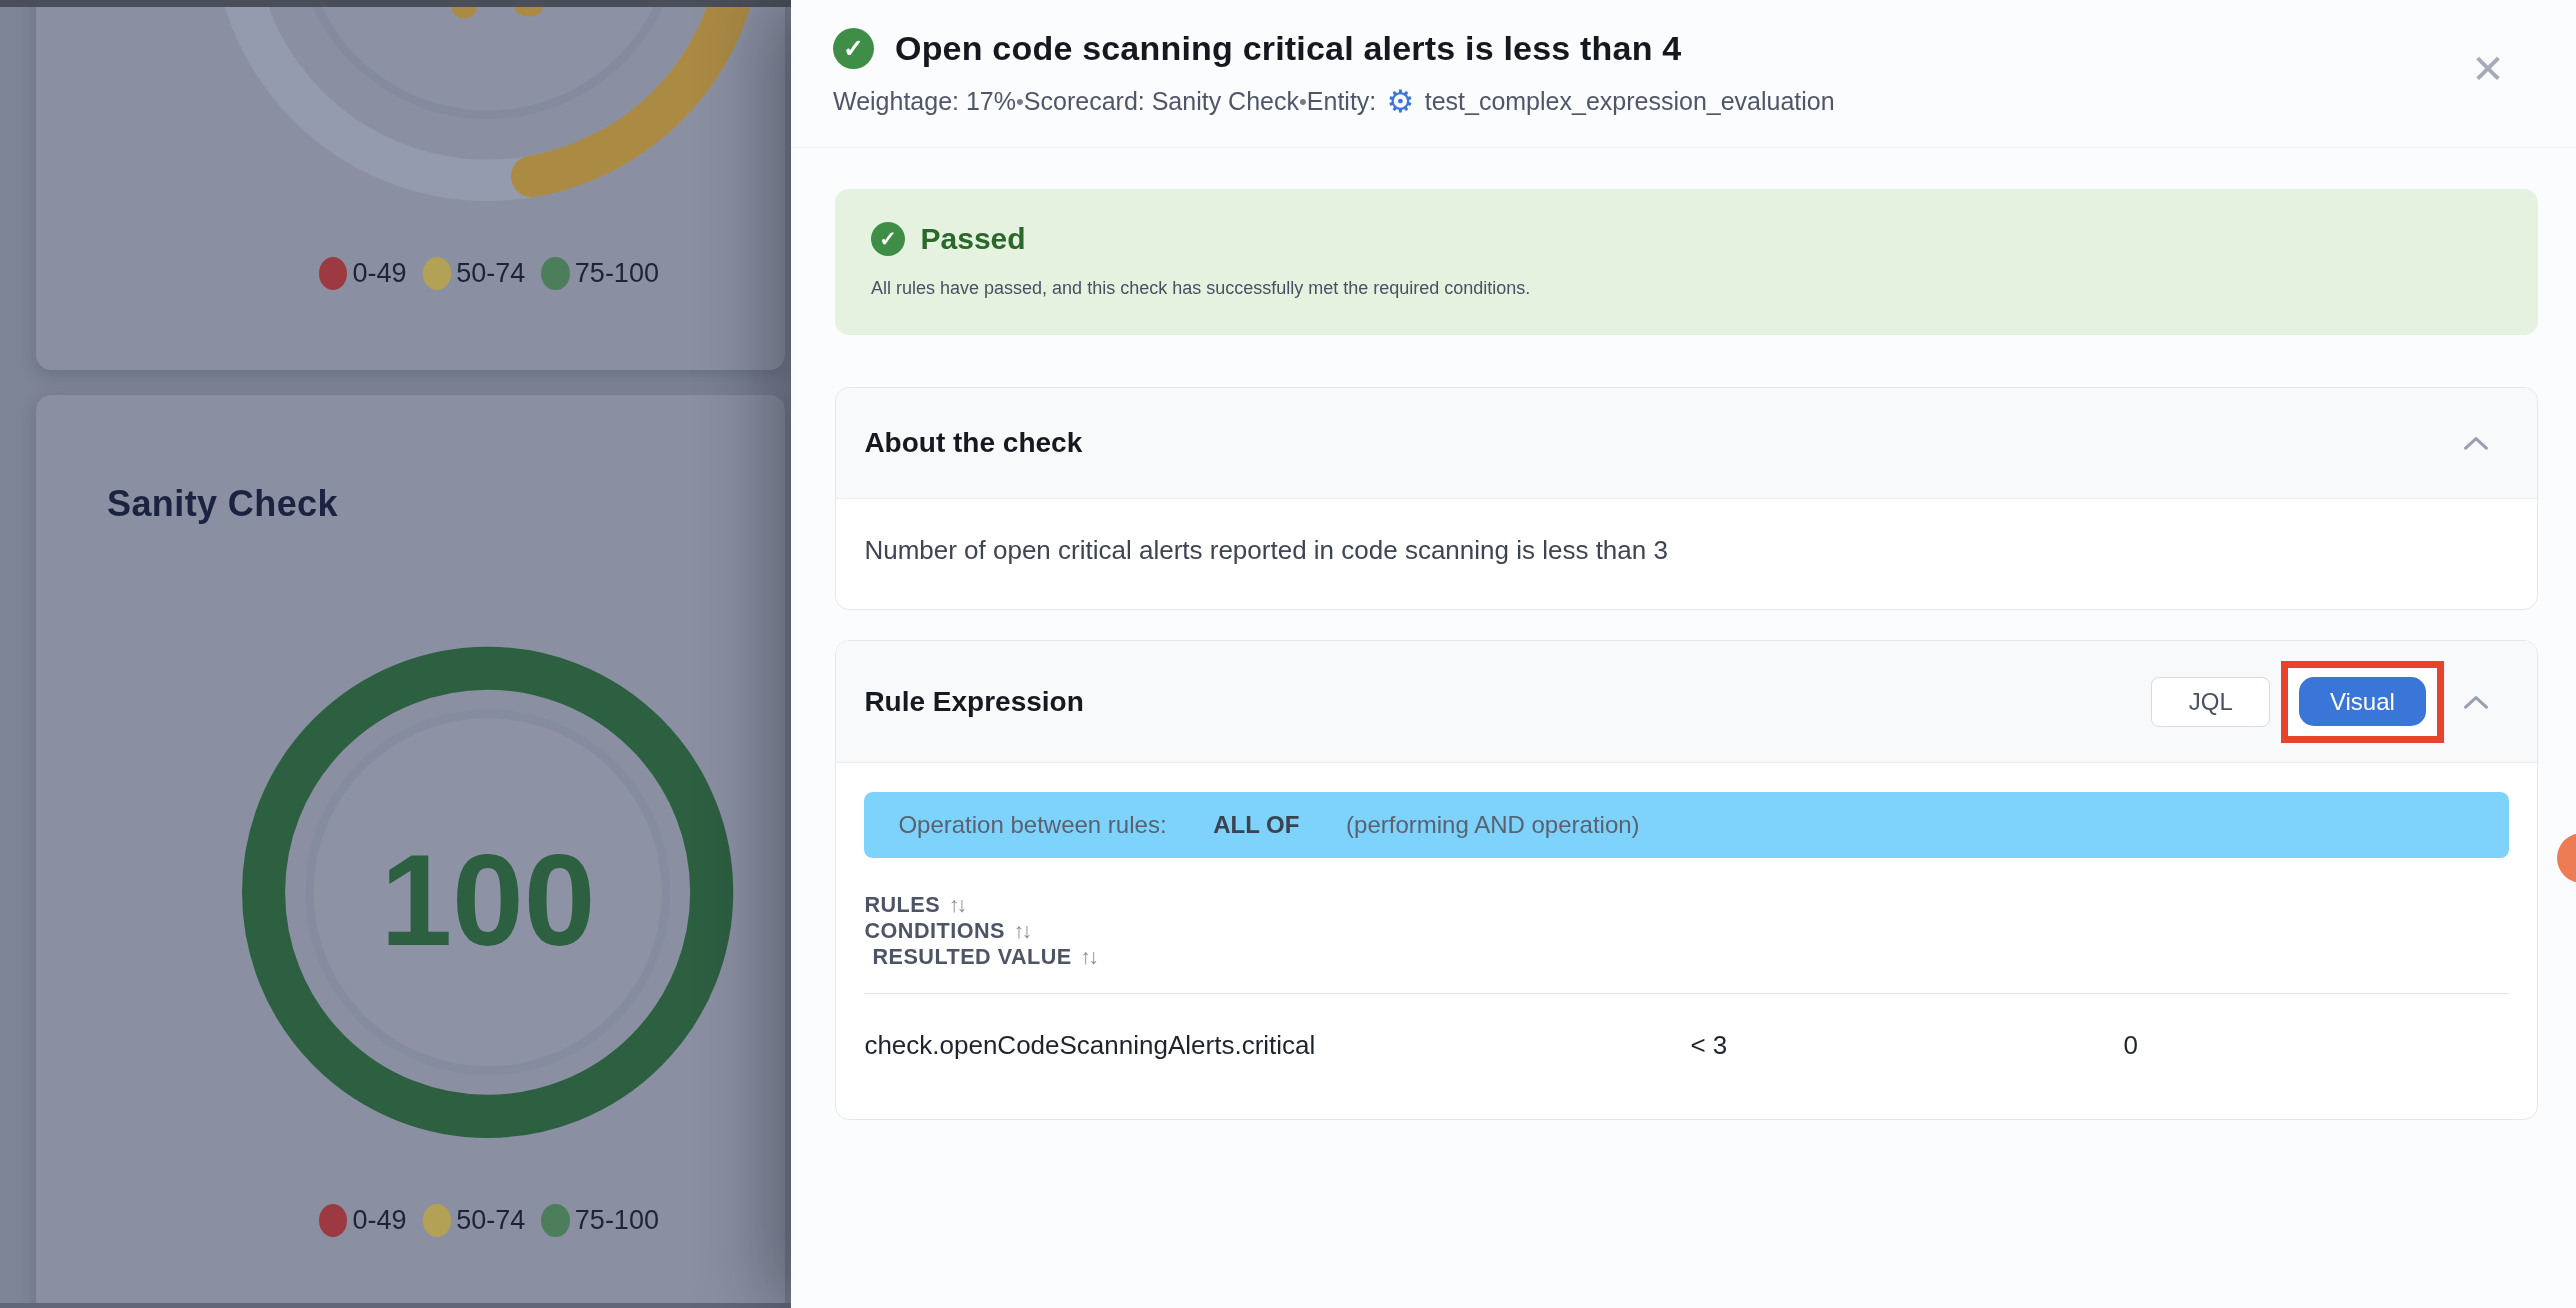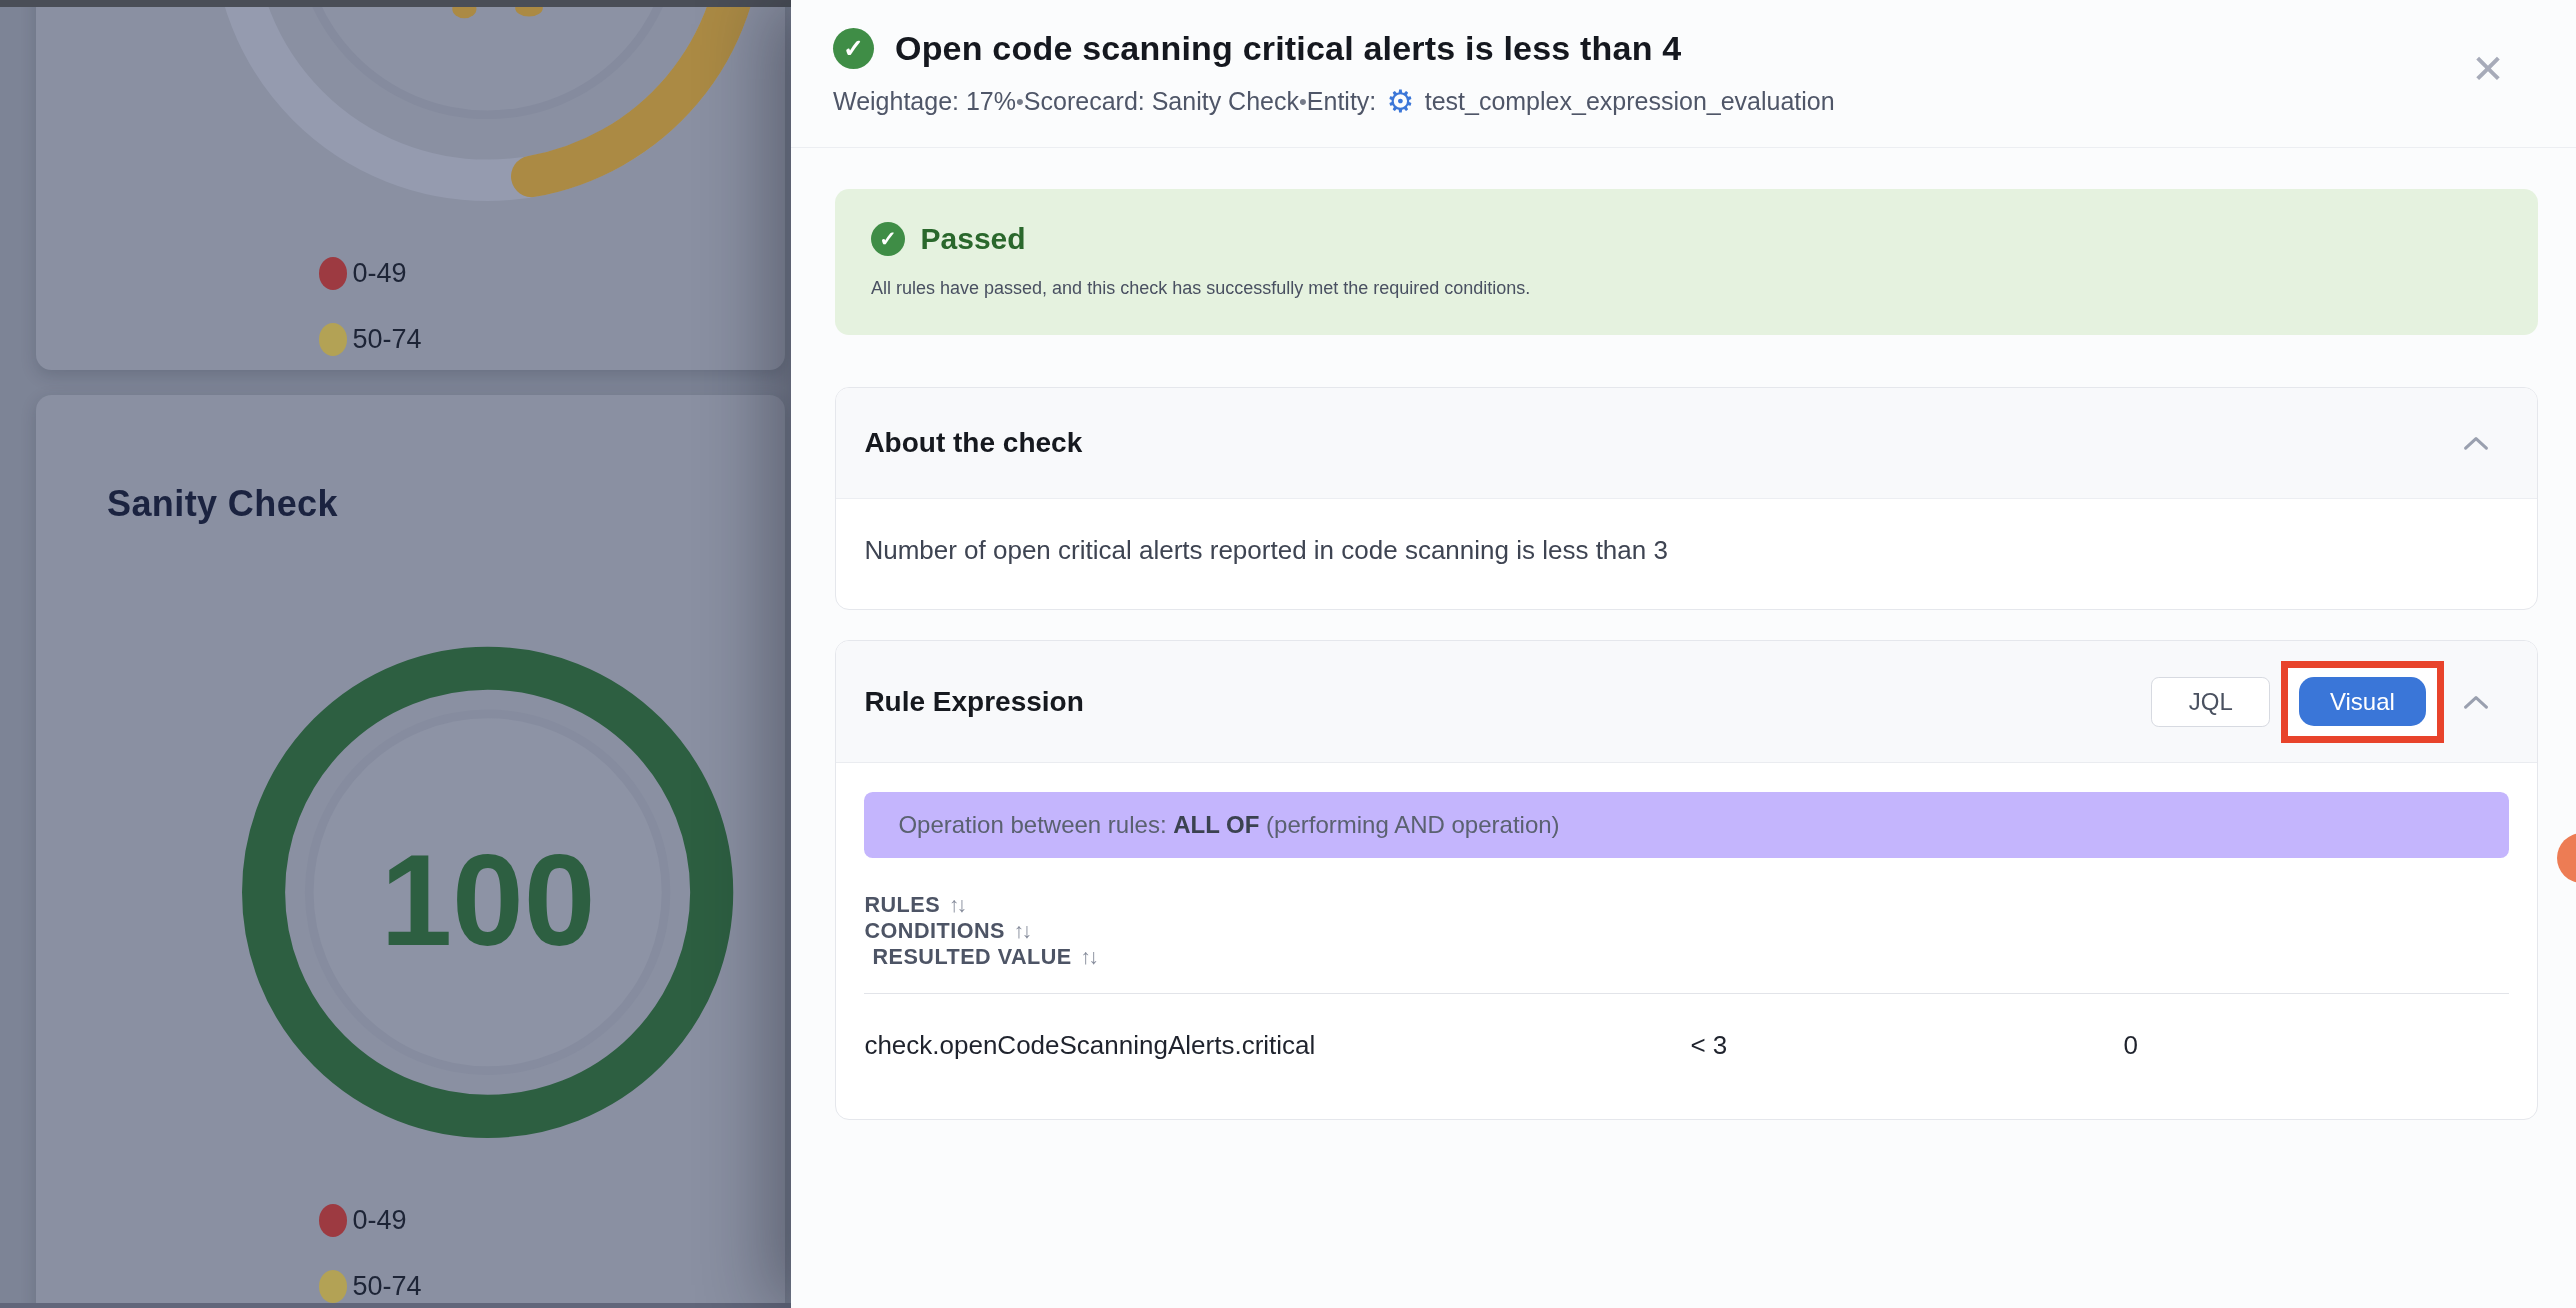--- a/index.html
+++ b/index.html
@@ -14,21 +14,21 @@
   .bg-strip-top { position:absolute; left:0; top:0; width:791px; height:7px; background:#4a4e57; }
   .bg-strip-bottom { position:absolute; left:0; bottom:0; width:791px; height:6px; background:#61667a; }
   .bg-card { position:absolute; background:#8a90a2; border-radius:15.5px; box-shadow:0 5.2px 15.5px rgba(28,33,48,.18); overflow:hidden; }
   .card1 { left:36px; top:-112px; width:749px; height:482px; }
   .card2 { left:36px; top:395px; width:749px; height:948px; }
   .card2-title { position:absolute; left:71px; top:88px; font-size:36px; font-weight:700; color:#1b2340; letter-spacing:0.4px; }
   .gauge-value-2 {
     position:absolute; left:314px; top:431px; width:276px; text-align:center;
     font-size:129px; font-weight:700; color:#2d5f41;
   }
-  .legend { position:absolute; display:flex; gap:33px;flex-direction:column; }
+  .legend { position:absolute; display:flex; gap:16px; }
   .legend-1 { left:283px; top:369px; }
   .legend-2 { left:283px; top:809px; }
   .legend-item { display:flex; align-items:center; gap:5.2px; }
   .legend-dot { width:28.4px; height:33px; border-radius:50%; }
   .dot-red { background:#9d3a41; }
   .dot-yellow { background:#b3a255; }
   .dot-green { background:#4d7e5c; }
   .legend-label { font-size:27px; color:#1d2436; font-weight:500; }
 
   
@@ -84,22 +84,22 @@
   }
   .annotation-box { border:7px solid #e8432b; padding:9.5px 11.2px; margin-left:-8.6px; background:#fff; }
   .btn-visual {
     height:49px; min-width:122px; padding:0 31px; background:#3a76d8; border:none; border-radius:15px;
     font-size:24px; color:#ffffff; display:flex; align-items:center; justify-content:center;
     cursor:pointer; font-family:inherit;
   }
 
   .rule-body { padding:28.4px 28.4px 8.6px; }
   .operation-strip {
-    height:66px; background:#c4b5fd; border-radius:8.6px; display:flex; align-items:center;
-    padding:0 34px; font-size:24px; color:#5a6170; white-space:pre-wrap;
+    height:66px; background:#7dd3fc; border-radius:8.6px; display:flex; align-items:center;
+    padding:0 34px; font-size:24px; color:#5a6170; white-space:pre-wrap;gap:40px;
   }
   .operation-strip b { color:#3b4250; font-weight:700; }
 
   .rules-table { margin-top:8.6px; }
   .thead { display:flex; align-items:flex-start; padding:26px 0 22.4px; border-bottom:1.7px solid #e2e4e9;flex-direction:column; }
   .trow { display:flex; align-items:center; padding:36px 0 50px; font-size:26px; color:#1f232d; }
   .col-rules { width:826px; }
   .col-cond { width:425px; }
   .col-result { flex:1;margin-left:8px; }
   .th { display:flex; align-items:center; gap:8.6px; font-size:21.6px; font-weight:700; color:#4d5465; letter-spacing:0.5px; }

